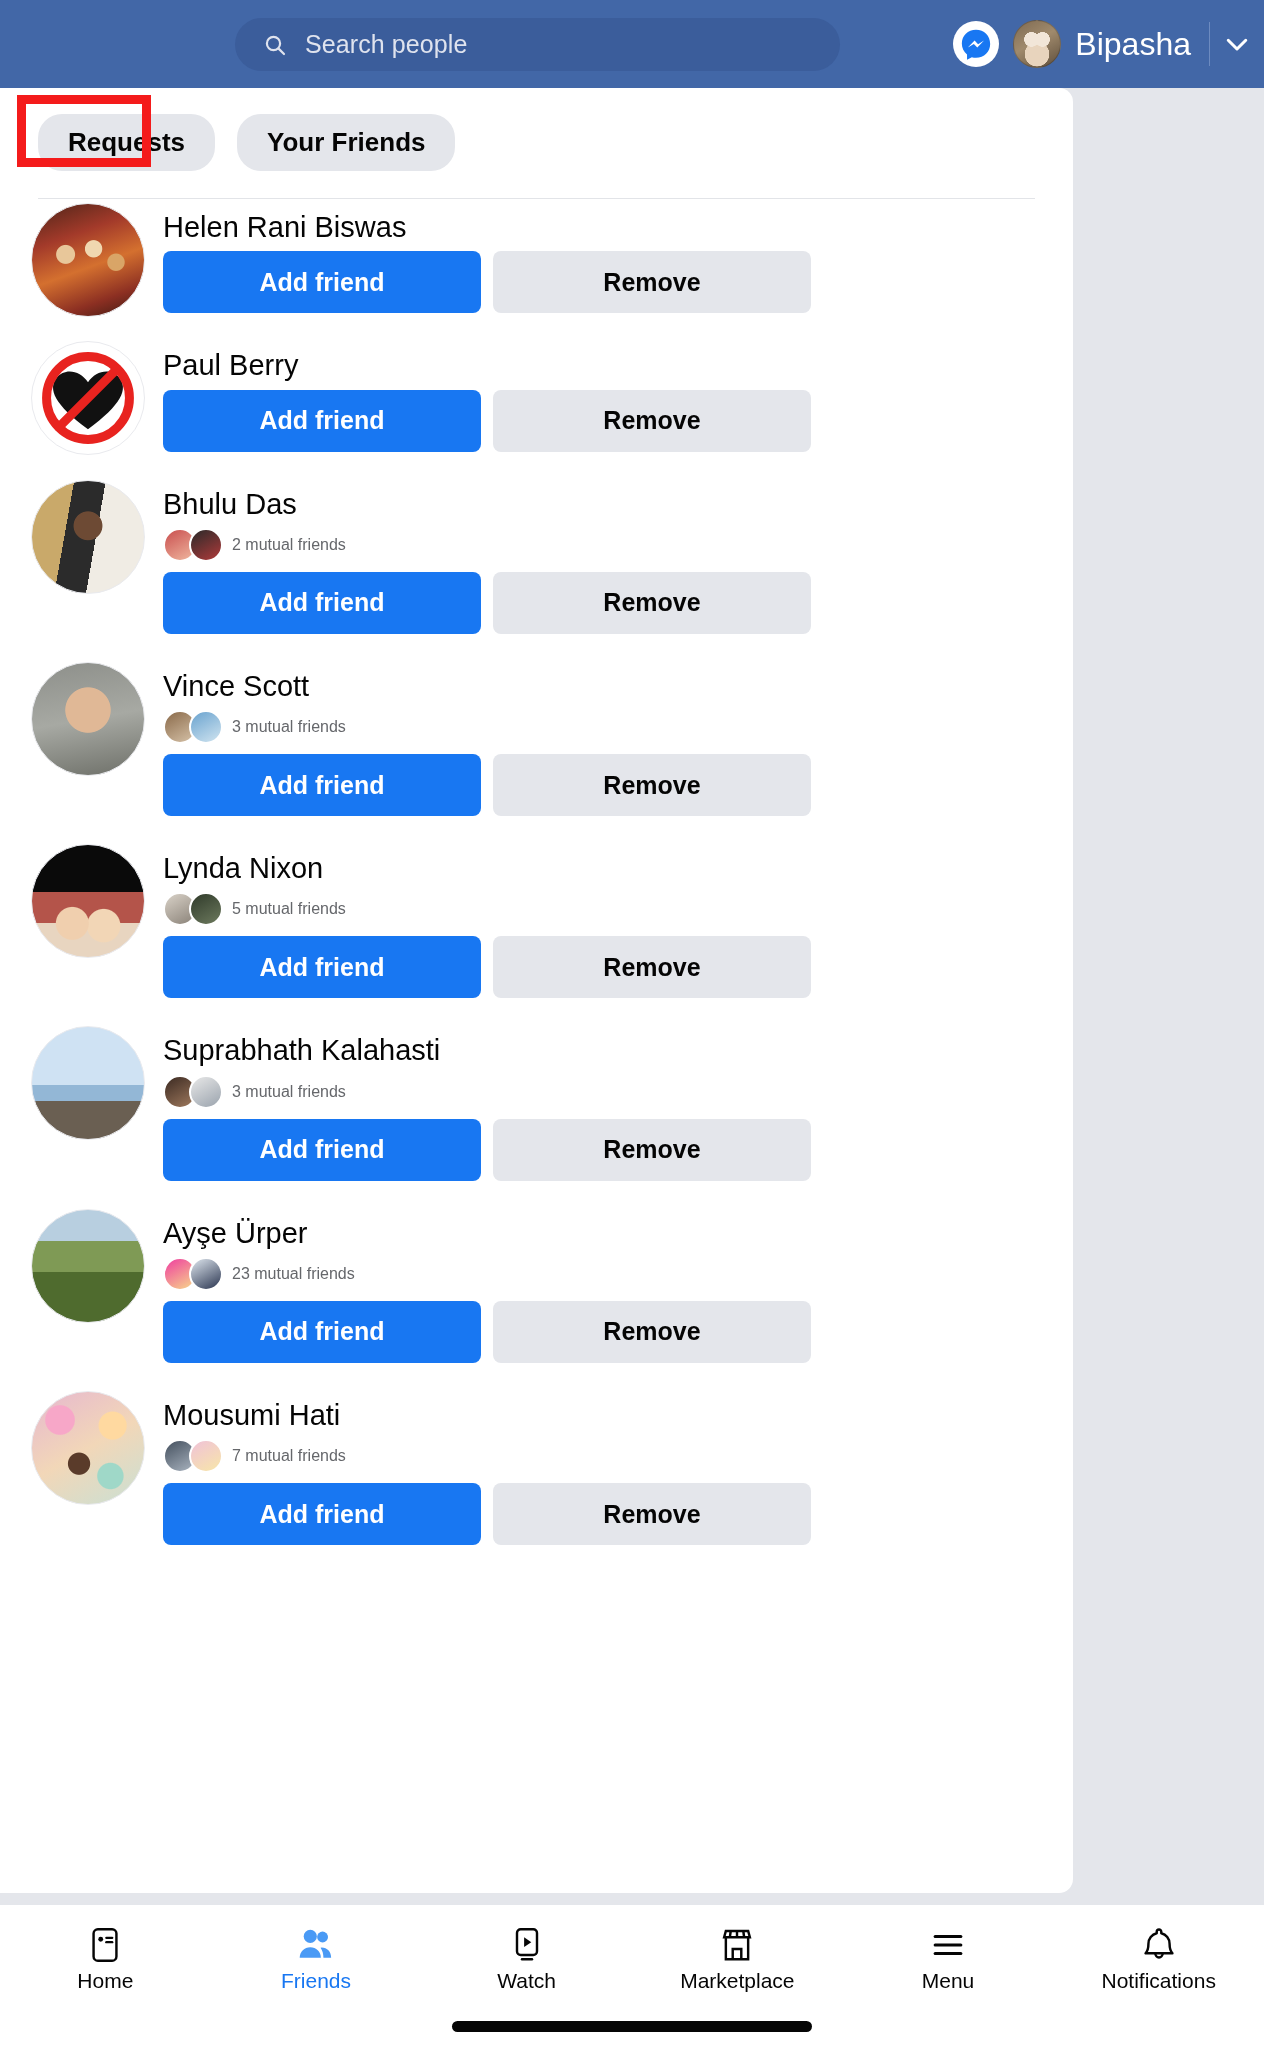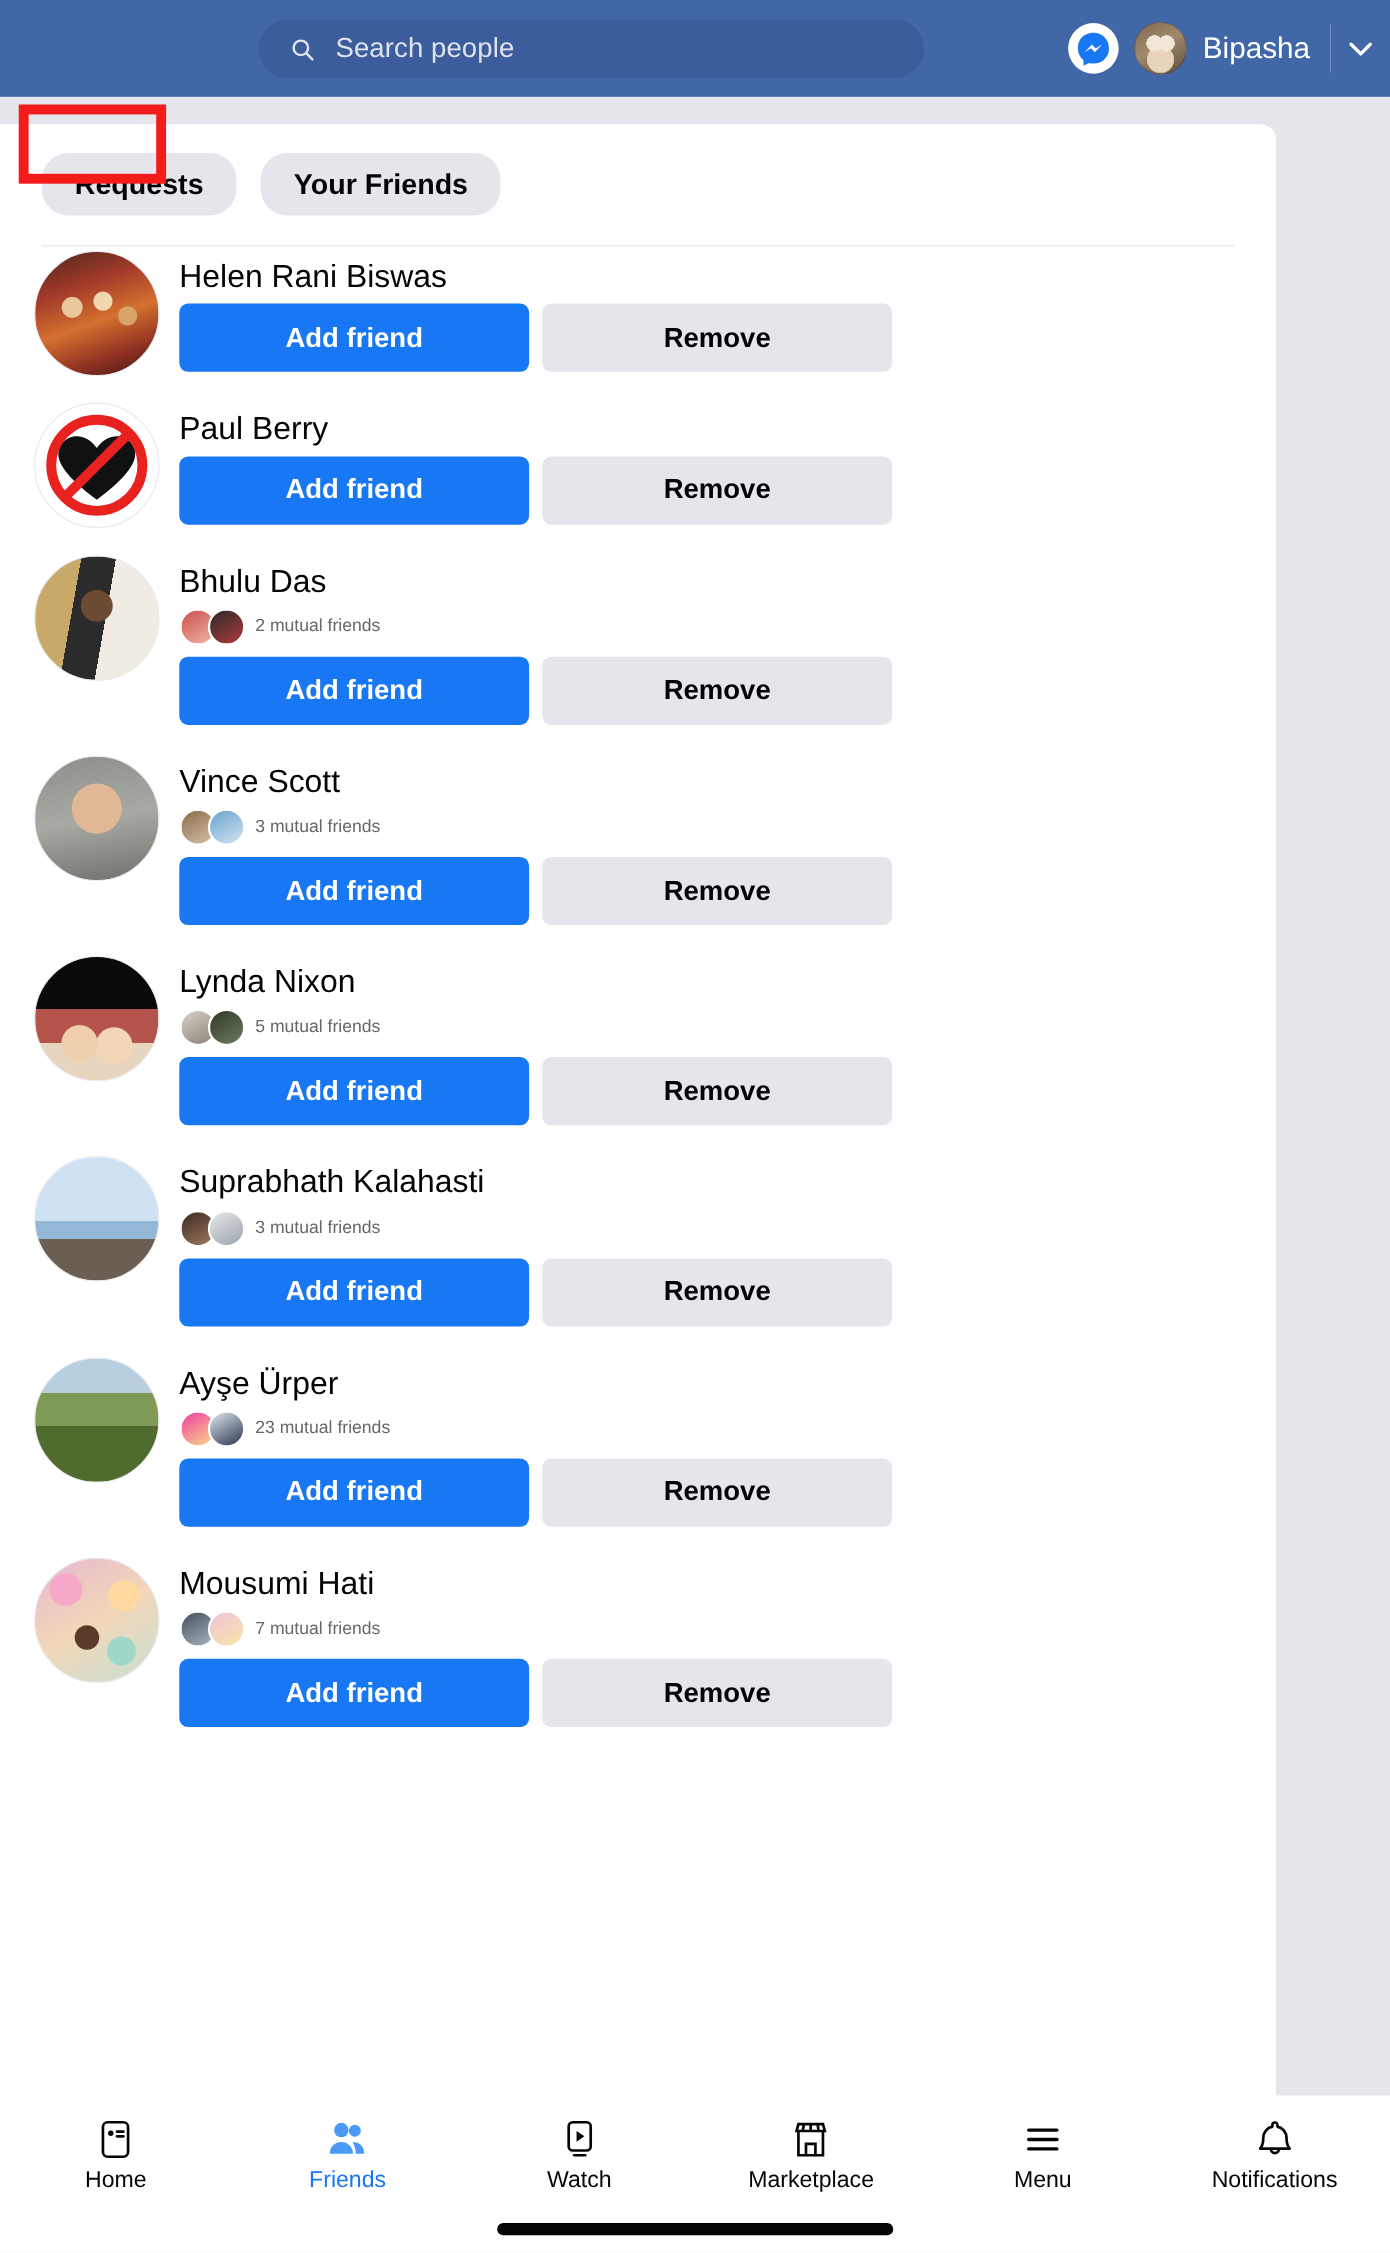--- a/index.html
+++ b/index.html
@@ -33,28 +33,28 @@
          display:flex;align-items:center;justify-content:center; margin-right:14px;}
   .ava-cat{
     width:48px;height:48px;border-radius:50%;
     background:
       radial-gradient(circle at 38% 40%, #f2e6d8 0 18%, transparent 19%),
       radial-gradient(circle at 62% 40%, #f2e6d8 0 18%, transparent 19%),
       radial-gradient(circle at 50% 72%, #e8d4bd 0 30%, transparent 31%),
       linear-gradient(150deg,#7e6a52 0%,#a08a6c 45%,#5e4e3c 100%);
     border:1px solid rgba(0,0,0,.18);
   }
-  .uname{ color:#fff; font-size:27px; margin-left:14px; margin-right:18px; }
+  .uname{ color:#fff; font-size:32px; margin-left:14px; margin-right:18px; }
   .hdr-divider{ width:1px; height:44px; background:#6d8bc0; }
   .chev{ width:54px; display:flex; align-items:center; justify-content:center; }
 
   
   .card{
-    position:absolute; top:113px; left:0;
-    width:1160px; height:1805px;
+    position:absolute; top:88px; left:0;
+    width:1073px; height:1805px;
     background:#fff;
     border-top-right-radius:14px; border-bottom-right-radius:14px;
     overflow:hidden;
   }
   .tabs{ display:flex; gap:22px; padding:26px 0 0 38px; }
   .tab{
     background:#e4e6eb; color:#050505;
     border:none; border-radius:24px;
     font-size:26px; font-weight:bold;
     font-family:"Liberation Sans", sans-serif;

